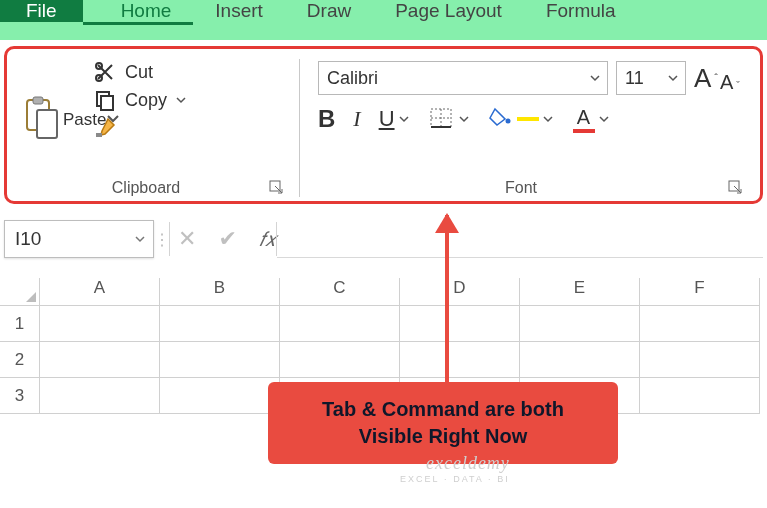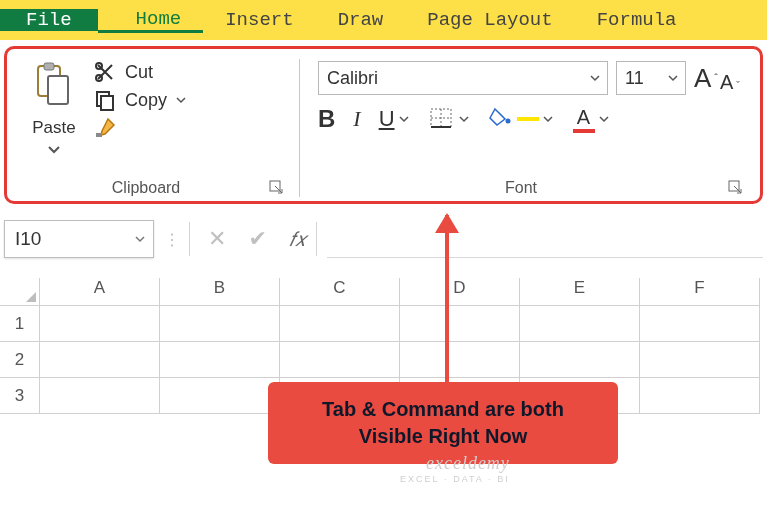--- a/index.html
+++ b/index.html
@@ -1,33 +1,33 @@
 <!DOCTYPE html>
 <html><head>
 <meta charset="utf-8">
 <style>
   * { box-sizing: border-box; margin: 0; padding: 0; }
   body { font-family: "Segoe UI", Arial, sans-serif; background: #fff; width: 767px; height: 508px; overflow: hidden; position: relative; }
 
   
-  .tabs { display: flex; align-items: center; height: 40px; background: #fde047; font-family: Liberation Mono, monospace; }
+  .tabs { display: flex; align-items: flex-start; height: 40px; background: #86efac; }
   .tab { padding: 0 22px; font-size: 19px; color: #444; display: flex; align-items: center; cursor: pointer; }
   .tab.file { background: #107c41; color: #fff; font-weight: 400; padding: 0 26px; }
   .tab.active { color: #107c41; border-bottom: 3px solid #107c41; font-weight: 400; padding-bottom: 0; padding-left: 38px; }
 
   
   .ribbon-box { border: 3px solid #e53935; border-radius: 10px; margin: 6px 4px 0 4px; padding: 10px 8px 4px 8px; display: flex; align-items: stretch; height: 158px; }
   .group { display: flex; flex-direction: column; padding: 0 8px; }
   .group-divider { width: 1px; background: #c9c9c9; margin: 0 6px; }
   .group-body { flex: 1; display: flex; }
   .group-footer { display: flex; justify-content: space-between; align-items: center; font-size: 16px; color: #555; padding: 2px 0 0 0; }
   .group-footer .launcher { width: 16px; height: 16px; }
 
   
-  .paste-col { display: flex; flex-direction: column; align-items: center; width: 62px; padding-top: 2px; gap: 7px; }
+  .paste-col { display: flex; flex-direction: row; align-items: center; width: 62px; padding-top: 2px; }
   .paste-col .iconbox { width: 42px; height: 48px; display:flex; align-items:center; justify-content:center; }
   .paste-col .lbl { font-size: 17px; color: #333; margin-top: 2px; }
   .paste-col .chev { margin-top: 0; }
   .clip-buttons { display:flex; flex-direction: column; gap: 6px; padding: 2px 4px 0 8px; }
   .hbtn { display:flex; align-items:center; gap:8px; font-size: 18px; color:#333; cursor:pointer; }
   .hbtn .ic { width: 24px; height: 22px; display:inline-flex; align-items:center; justify-content:center; }
 
   .chev svg, .chev-sm svg { display:block; }
 
   
@@ -50,21 +50,21 @@
   .fbtn .und { text-decoration: underline; }
   .border-ic, .fill-ic, .fontcolor-ic { width:26px; height:24px; display:inline-flex; }
   .underline-wrap { display:flex; align-items:center; gap:2px;}
   .mini-dd { width:14px; display:flex; align-items:center; justify-content:center; }
   .swatch-btn { display:flex; align-items:center; gap:2px; }
   .swatch-under { width:22px; height:4px; }
   .yellow { background:#ffe600; }
   .red { background:#e53935; }
 
   
-  .formula-bar { display:flex; align-items:center; margin: 16px 4px 0 4px; gap:10px; }
+  .formula-bar { display:flex; align-items:center; margin: 16px 4px 0 4px; }
   .namebox { width: 150px; border:1px solid #bdbdbd; box-shadow: 0 1px 2px rgba(0,0,0,.12); height:38px; display:flex; align-items:center; background:#fff; }
   .namebox .val { flex:1; padding: 0 10px; font-size:19px; color:#333; }
   .namebox .dd { width:26px; display:flex; align-items:center; justify-content:center; color:#666; }
   .fx-controls { display:flex; align-items:center; gap:22px; padding-left:8px; }
   .fx-controls .dim { color:#c0c0c0; font-size:22px; }
   .fx { font-style: italic; font-size:20px; color:#666; }
   .formula-input { flex:1; border-bottom:1px solid #d9d9d9; height:38px; }
   .sep-v { width:1px; height:34px; background:#d4d4d4; }
 
   

